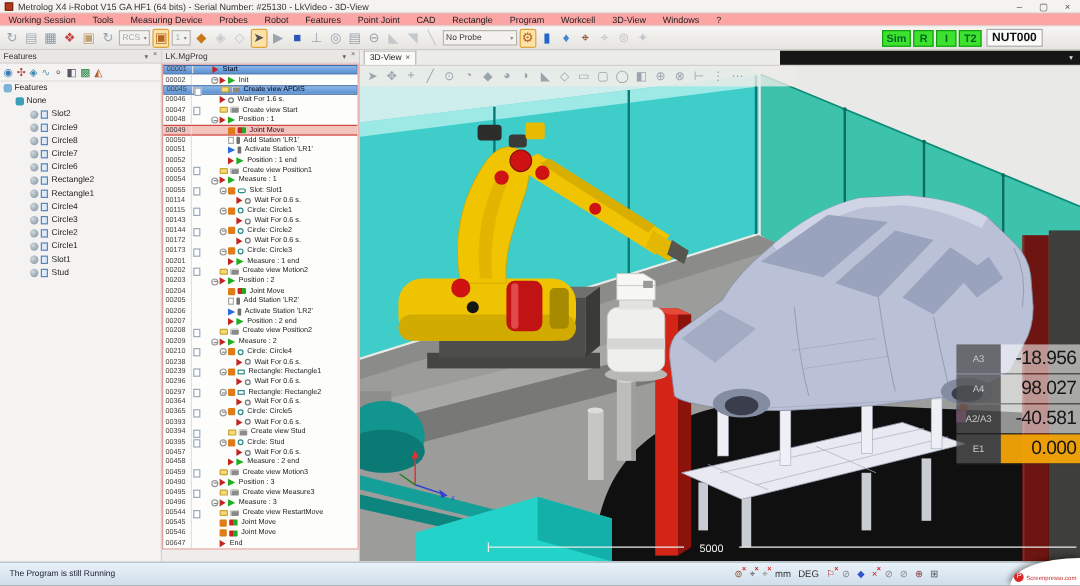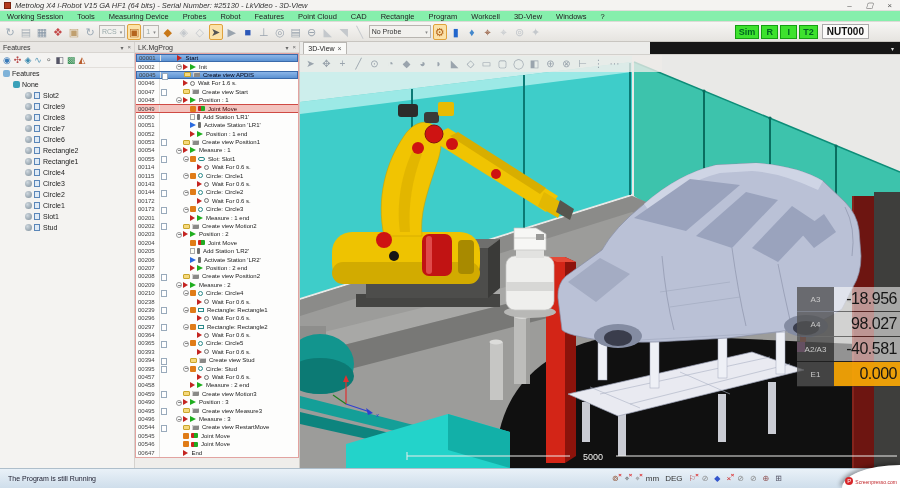--- a/index.html
+++ b/index.html
@@ -1,25 +1,25 @@
 <!DOCTYPE html>
 <html><head>
 <meta charset="utf-8">
 <style>
   html,body{margin:0;padding:0;background:#888;}
   *{box-sizing:border-box;font-family:"Liberation Sans",sans-serif;}
   .app{position:relative;width:900px;height:488px;background:#eceae7;overflow:hidden;font-size:8px;color:#222;}
   
-  .titlebar{height:11px;background:#f4f3f1;display:flex;align-items:center;padding:0 4px;border-bottom:1px solid #e0dedb;font-style:italic;}
+  .titlebar{height:11px;background:#f4f3f1;display:flex;align-items:center;padding:0 4px;border-bottom:1px solid #e0dedb;}
   .appicon{width:7px;height:7px;background:#b33a1e;border:1px solid #7a230f;margin-right:4px;flex:none;}
   .title{font-size:7.5px;color:#333;white-space:nowrap;}
   .wctrls{margin-left:auto;display:flex;gap:14px;padding-right:4px;}
   .wctrls span{font-size:8px;color:#555;line-height:9px;}
   
-  .menubar{height:11px;background:#86efac;display:flex;align-items:center;border-bottom:1px solid #dddbd7;}
+  .menubar{height:11px;background:#fca5a5;display:flex;align-items:center;border-bottom:1px solid #dddbd7;}
   .menu-item{padding:0 7px;font-size:7.5px;color:#222;white-space:nowrap;}
   
   .toolbar{height:20px;background:linear-gradient(#f7f6f4,#e6e4e0);border-bottom:1px solid #c8c5c0;display:flex;align-items:center;padding:0 3px;gap:2px;}
   .tbi{min-width:14px;height:16px;display:flex;align-items:center;justify-content:center;font-size:11px;color:#8d9aa6;line-height:14px;}
   .tbi.dis{color:#c4c8cc;}
   .tbi.tbhl{background:#fbe2a9;border:1px solid #e0a23c;border-radius:2px;}
   .tb-select{height:13px;border:1px solid #b8b5b0;background:#f2f1ee;color:#9aa;display:flex;align-items:center;font-size:7px;padding:0 2px;gap:3px;}
   .tb-select .car{font-size:5px;color:#888;}
   .gbtn{height:14px;min-width:17px;padding:0 3px;border:1px solid #15a012;display:flex;align-items:center;justify-content:center;font-size:9px;font-weight:bold;color:#062;}
   .nut{height:15px;padding:0 4px;background:#fbfbfa;border:1px solid #aaa;display:flex;align-items:center;font-size:10px;font-weight:bold;color:#111;margin-left:2px;}
@@ -109,21 +109,21 @@
     </span>
   </div>
 
   <div class="menubar">
     <span class="menu-item">Working Session</span>
       <span class="menu-item">Tools</span>
       <span class="menu-item">Measuring Device</span>
       <span class="menu-item">Probes</span>
       <span class="menu-item">Robot</span>
       <span class="menu-item">Features</span>
-      <span class="menu-item">Point Cloud</span>
+      <span class="menu-item">Point Joint</span>
       <span class="menu-item">CAD</span>
       <span class="menu-item">Rectangle</span>
       <span class="menu-item">Program</span>
       <span class="menu-item">Workcell</span>
       <span class="menu-item">3D-View</span>
       <span class="menu-item">Windows</span>
       <span class="menu-item">?</span>
   </div>
 
   <div class="toolbar">

